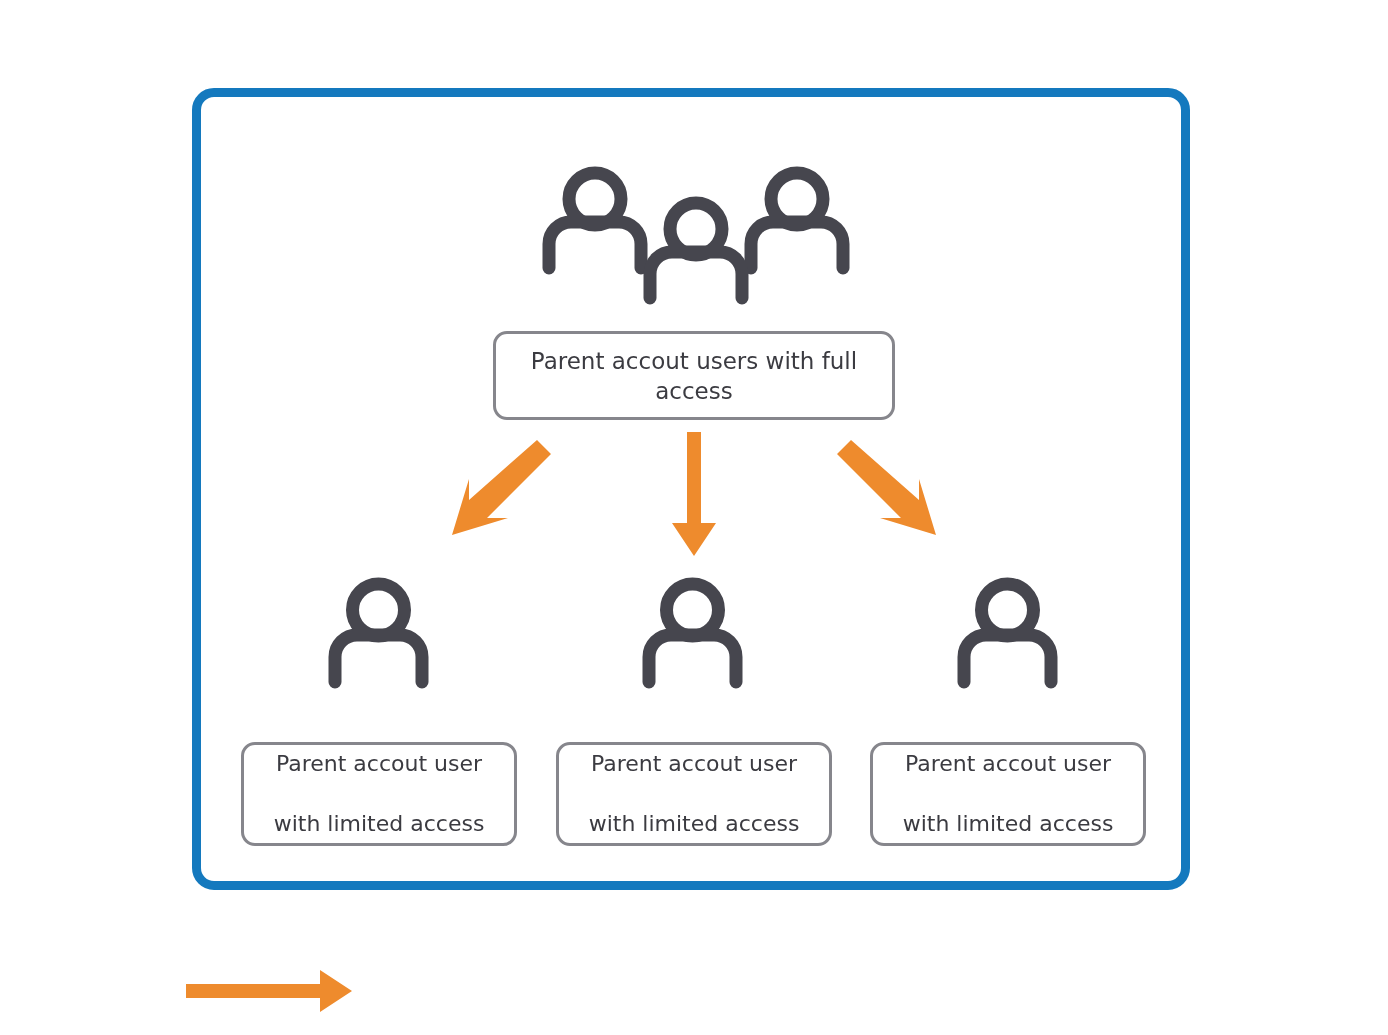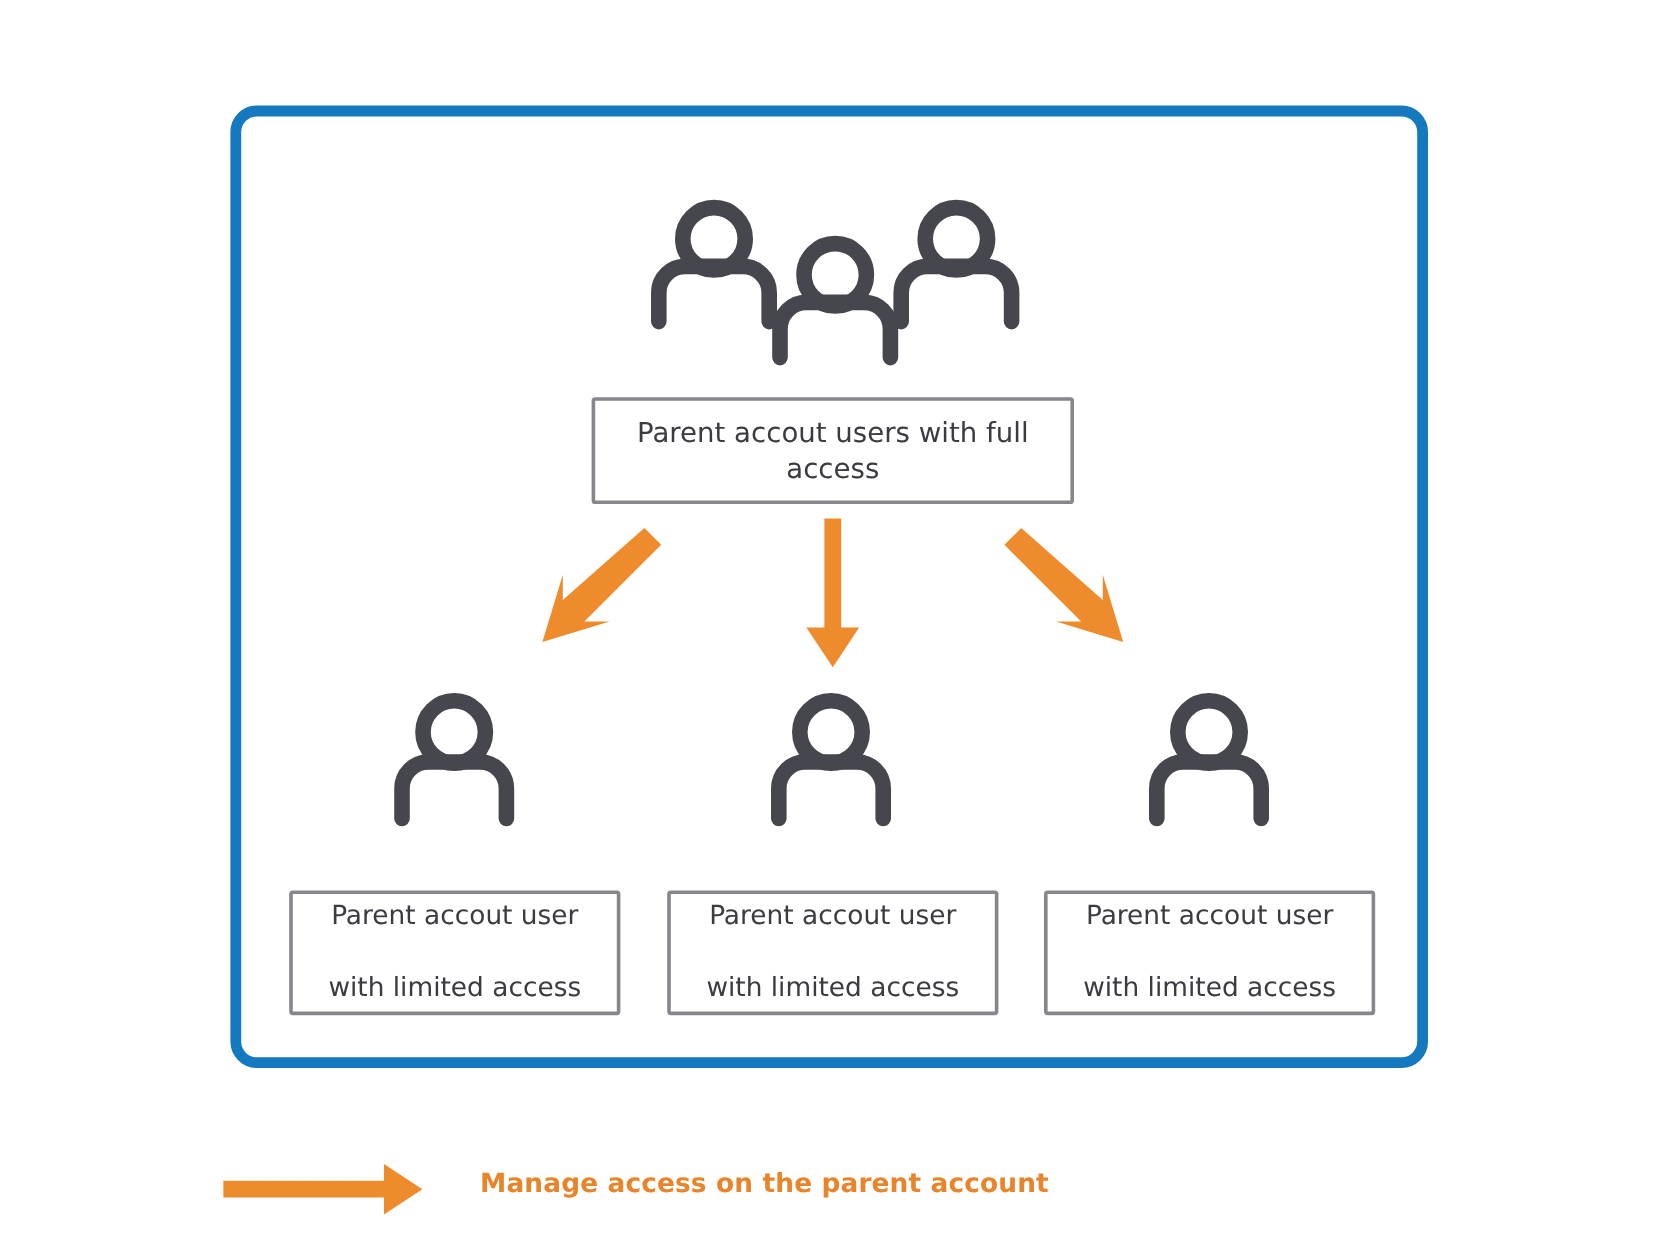--- a/index.html
+++ b/index.html
@@ -62,21 +62,21 @@
 
   #person-icon-left   { left: 327px; top: 577px; width: 103px; height: 113px; }
   #person-icon-center { left: 641px; top: 577px; width: 103px; height: 113px; }
   #person-icon-right  { left: 956px; top: 577px; width: 103px; height: 113px; }
 
   
   .label-box {
     position: absolute;
     box-sizing: border-box;
     border: 3px solid #86868c;
-    border-radius: 3px;
+    border-radius: 14px;
     background: #ffffff;
     display: flex;
     align-items: center;
     justify-content: center;
     text-align: center;
     color: #3b3b41;
     font-family: "DejaVu Sans", sans-serif;
     font-size: 22px;
     line-height: 30px;
   }
@@ -226,16 +226,15 @@
     <span>
       <span>Parent accout user</span><br>
       <span>with limited access</span>
     </span>
   </div>
 
   <div id="legend">
     <svg id="legend-arrow-icon" viewBox="0 0 166 42" xmlns="http://www.w3.org/2000/svg">
       <polygon fill="#ee8b2d" points="0,14 134,14 134,0 166,21 134,42 134,28 0,28"></polygon>
     </svg>
-    <div id="legend-label">Manage access on the parent account</div>
   </div>
 
 </div>
 
 </body></html>

